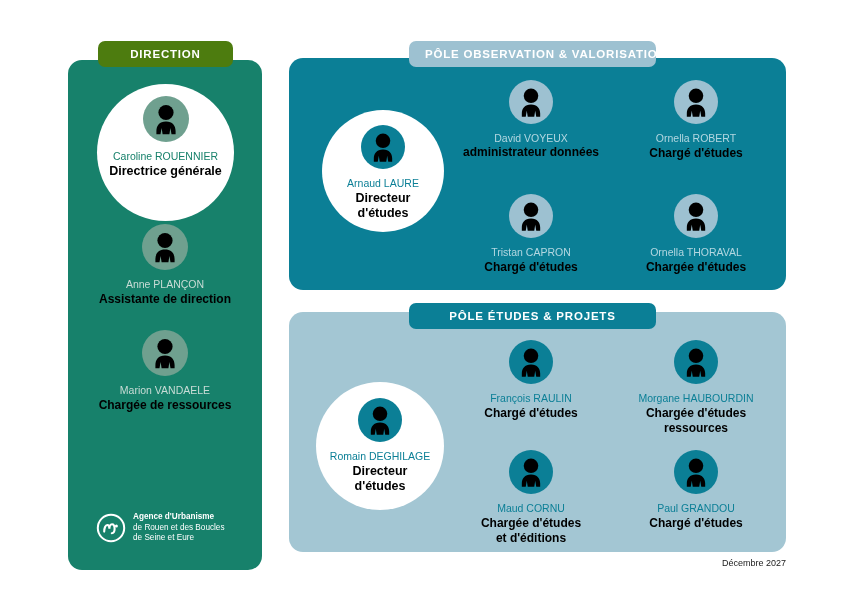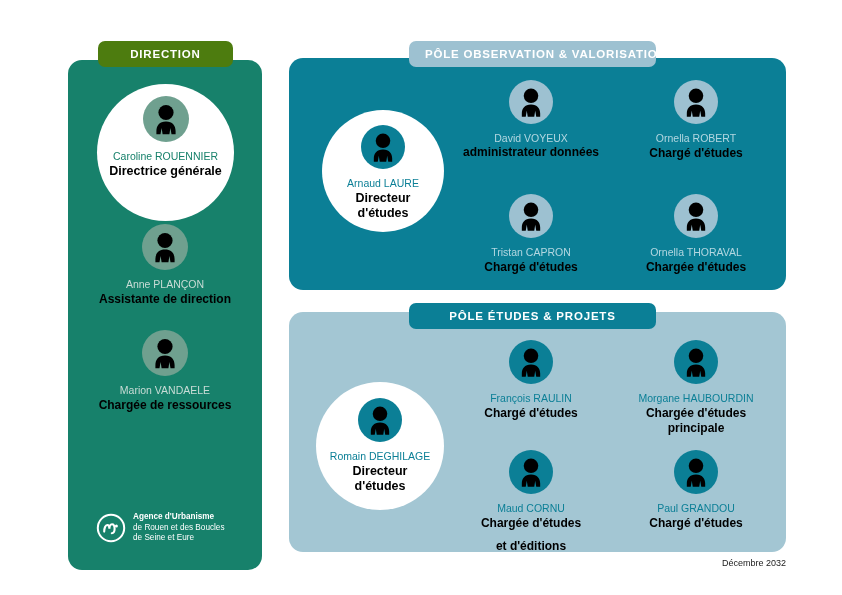--- a/index.html
+++ b/index.html
@@ -403,45 +403,45 @@
     <span class="avatar">
       <span class="av" style="background:#0b7f96;width:44px;height:44px;">
         <svg width="44" height="44" viewBox="0 0 46 46" aria-hidden="true">
           <circle cx="23" cy="16.5" r="7.6" fill="#000"></circle>
           <path d="M23 25.5c-6.6 0-9.6 4.2-9.6 9.6v3.2h4.1l1.1-6.2 1.0 6.2h6.8l1.0-6.2 1.1 6.2h4.1v-3.2c0-5.4-3.0-9.6-9.6-9.6z" fill="#000"></path>
         </svg>
       </span>
     </span>
     <span class="p-name">Morgane HAUBOURDIN</span>
     <span class="p-role">Chargée d'études</span>
-    <span class="p-role" style="margin-top:0;">principale</span>
+    <span class="p-role" style="margin-top:0;">ressources</span>
   </div>
 
   <div class="person etu-member p-maud">
     <span class="avatar">
       <span class="av" style="background:#0b7f96;width:44px;height:44px;">
         <svg width="44" height="44" viewBox="0 0 46 46" aria-hidden="true">
           <circle cx="23" cy="16.5" r="7.6" fill="#000"></circle>
           <path d="M23 25.5c-6.6 0-9.6 4.2-9.6 9.6v3.2h4.1l1.1-6.2 1.0 6.2h6.8l1.0-6.2 1.1 6.2h4.1v-3.2c0-5.4-3.0-9.6-9.6-9.6z" fill="#000"></path>
         </svg>
       </span>
     </span>
     <span class="p-name">Maud CORNU</span>
     <span class="p-role">Chargée d'études</span>
-    <span class="p-role" style="margin-top:8px;">et d'éditions</span>
+    <span class="p-role" style="margin-top:0;">et d'éditions</span>
   </div>
 
   <div class="person etu-member p-paul">
     <span class="avatar">
       <span class="av" style="background:#0b7f96;width:44px;height:44px;">
         <svg width="44" height="44" viewBox="0 0 46 46" aria-hidden="true">
           <circle cx="23" cy="16.5" r="7.6" fill="#000"></circle>
           <path d="M23 25.5c-6.6 0-9.6 4.2-9.6 9.6v3.2h4.1l1.1-6.2 1.0 6.2h6.8l1.0-6.2 1.1 6.2h4.1v-3.2c0-5.4-3.0-9.6-9.6-9.6z" fill="#000"></path>
         </svg>
       </span>
     </span>
     <span class="p-name">Paul GRANDOU</span>
     <span class="p-role">Chargé d'études</span>
   </div>
 
-  <div class="footer-date">Décembre 2032</div>
+  <div class="footer-date">Décembre 2027</div>
 
 </div>
 
 </body></html>

